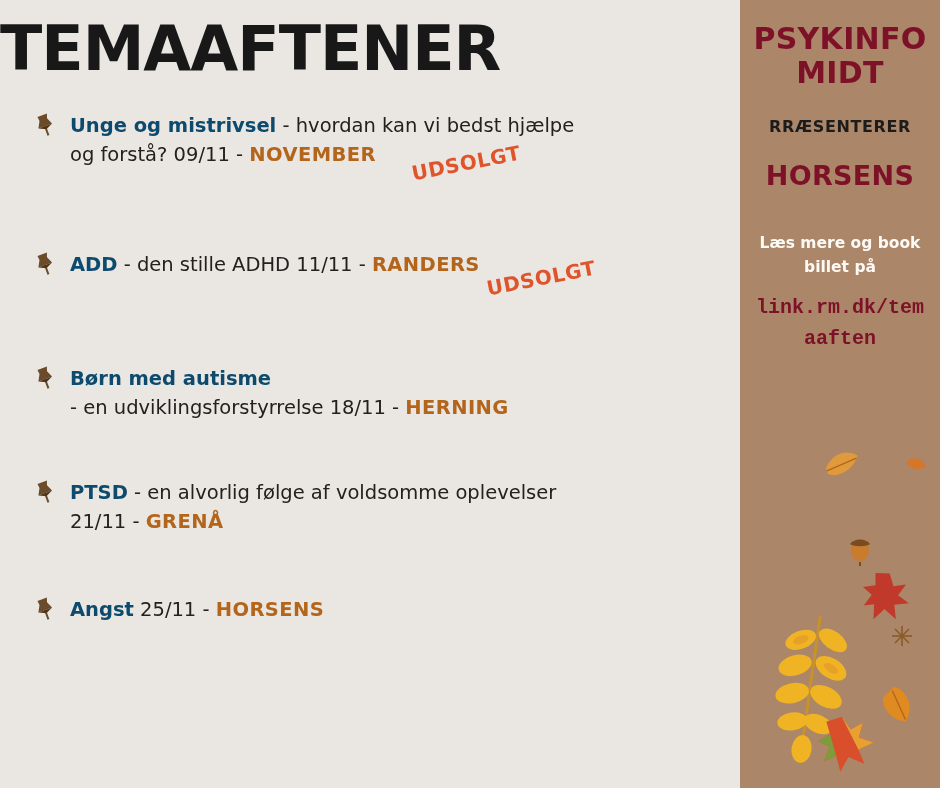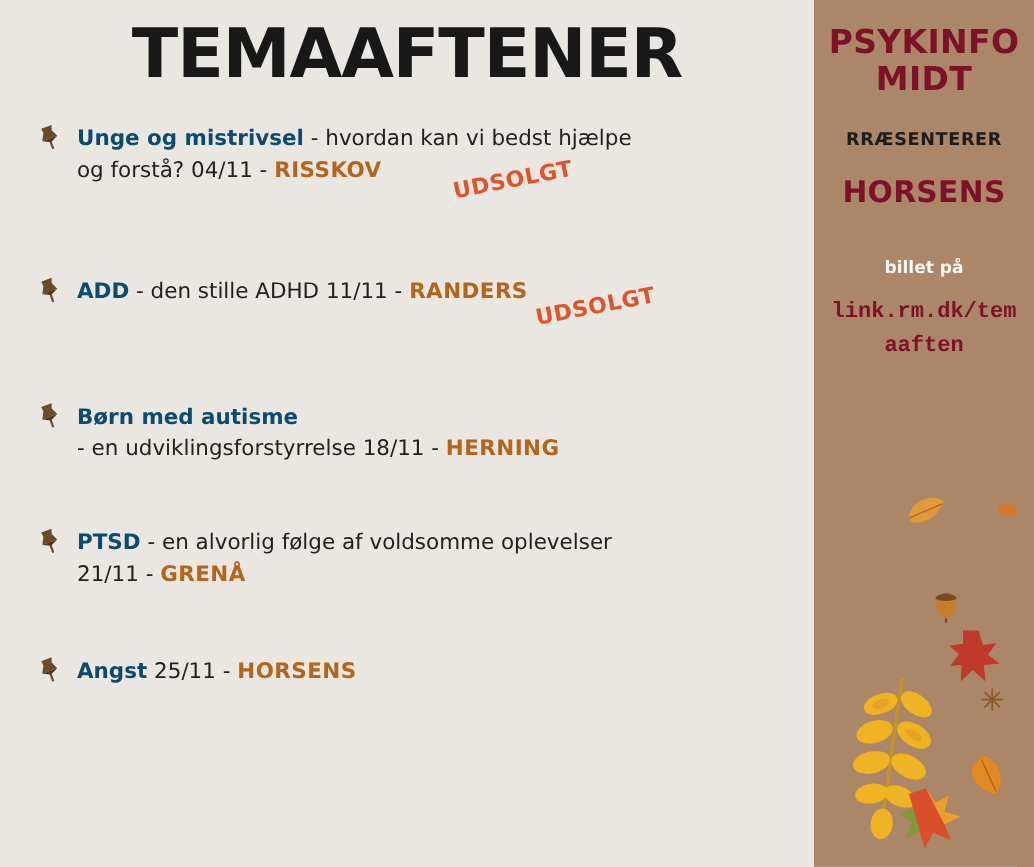--- a/index.html
+++ b/index.html
@@ -27,21 +27,21 @@
     height: 788px;
     background: #eae7e2;
     box-sizing: border-box;
   }
   .title {
     font-family: "DejaVu Sans", sans-serif;
     font-weight: bold;
     font-size: 62px;
     letter-spacing: -1px;
     color: #181818;
-    text-align: center;
+    text-align: left;
     margin: 0;
     padding-top: 16px;
     line-height: 1.05;
   }
   .events {
     margin-top: 30px;
     padding-left: 26px;
   }
   .event {
     position: relative;
@@ -164,21 +164,21 @@
           <svg width="30" height="30" viewBox="0 0 30 30">
             <g transform="rotate(-20 15 15)">
               <path d="M11 4 L21 4 L19.5 8.5 L22.5 15 L8 15 L11.5 8.5 Z" fill="#6b4b2a"></path>
               <rect x="14" y="15" width="2" height="10" fill="#6b4b2a"></rect>
               <path d="M8 15 L22.5 15 L15.2 18.5 Z" fill="#4f3619"></path>
             </g>
           </svg>
         </span>
         <div class="event-line">
           <span class="strong">Unge og mistrivsel</span><span> - hvordan kan vi bedst hjælpe</span><br>
-          <span>og forstå? 04/11 - </span><span class="city">RISSKOV</span>
+          <span>og forstå? 09/11 - </span><span class="city">NOVEMBER</span>
         </div>
         <span class="sold" style="left:385px; top:40px;">UDSOLGT</span>
       </div>
 
       <div class="event" style="margin-top:80px;">
         <span class="pin">
           <svg width="30" height="30" viewBox="0 0 30 30">
             <g transform="rotate(-20 15 15)">
               <path d="M11 4 L21 4 L19.5 8.5 L22.5 15 L8 15 L11.5 8.5 Z" fill="#6b4b2a"></path>
               <rect x="14" y="15" width="2" height="10" fill="#6b4b2a"></rect>
@@ -243,20 +243,21 @@
   </div>
 
   <div class="right">
     <div class="brand">
       <div>PSYKINFO</div>
       <div>MIDT</div>
     </div>
     <div class="presents">RRÆSENTERER</div>
     <div class="month">HORSENS</div>
     <div class="booking">
+      <div>Læs mere og book</div>
       <div>billet på</div>
       <a class="booking-link" href="#">link.rm.dk/temaaften</a>
     </div>
 
     <svg class="leaves" viewBox="0 0 200 358">
 
       <g transform="translate(86,38) rotate(-18)">
         <path d="M0 0 C10 -12 26 -12 34 -2 C26 10 8 14 0 6 Z" fill="#e09a3c"></path>
         <path d="M0 3 L32 0" stroke="#b4651c" stroke-width="1.2" fill="none"></path>
       </g>

